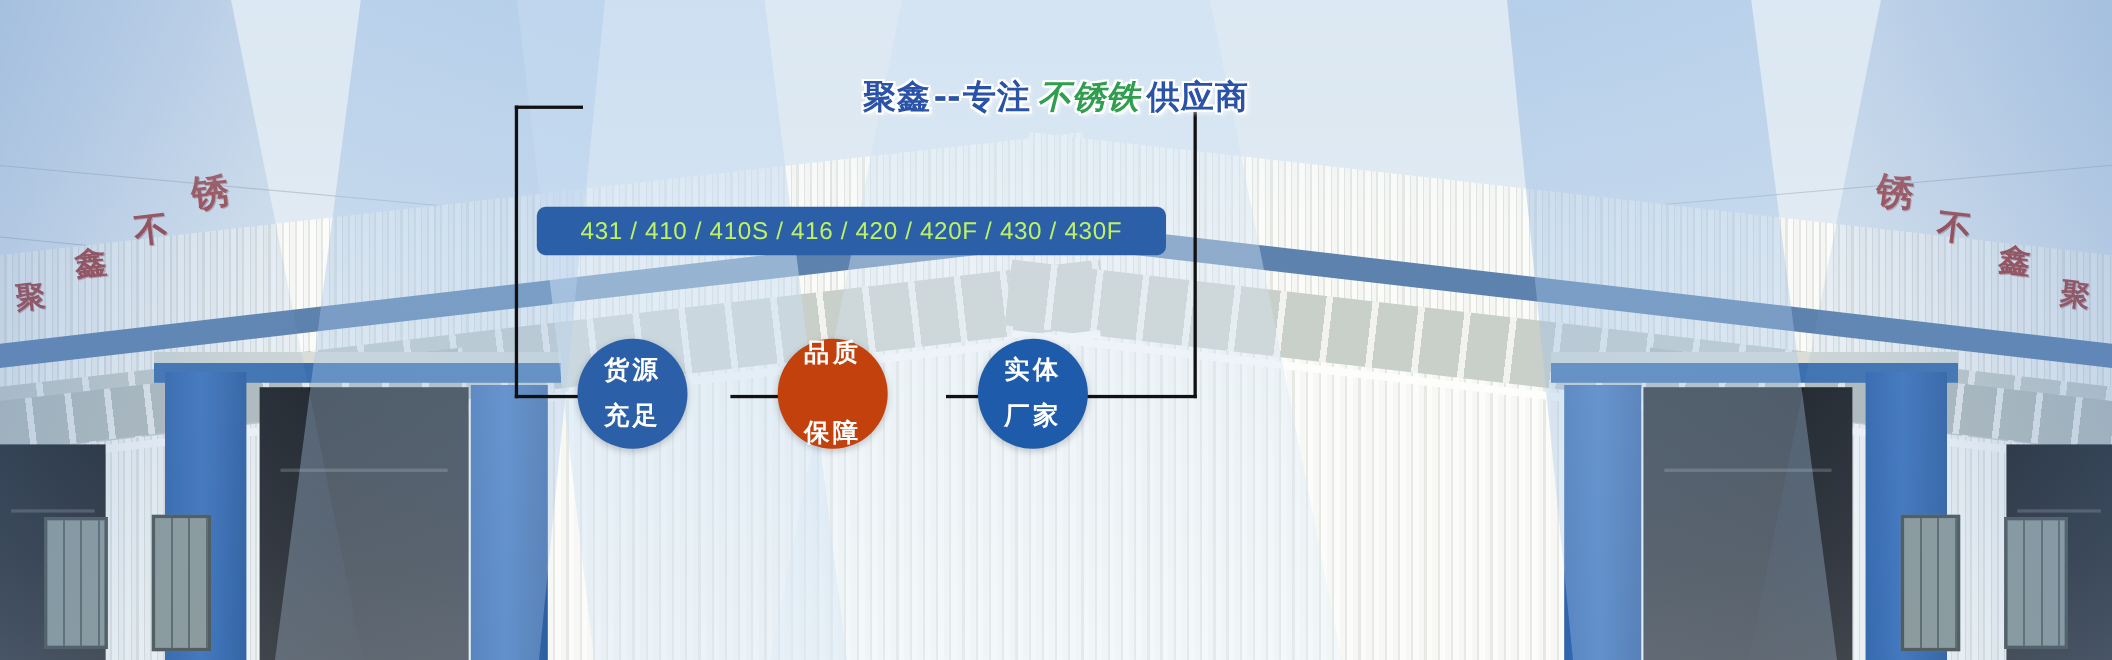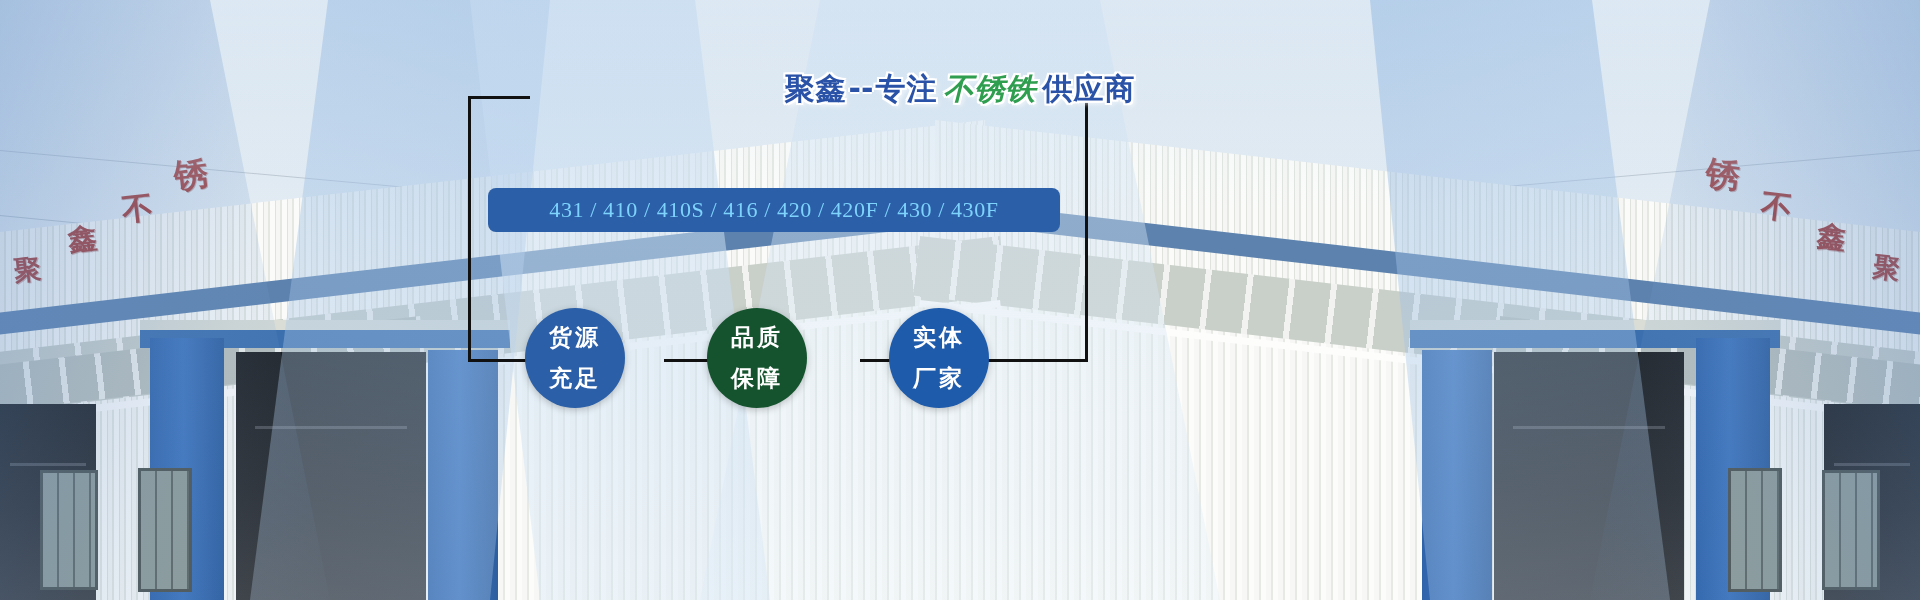--- a/index.html
+++ b/index.html
@@ -174,22 +174,22 @@
   .hl-green{color:#2f9e4f;font-style:italic;padding:0 6px;
     font-family:"DejaVu Serif","Liberation Serif",serif;
     text-shadow:
       2px 0 0 #fff,-2px 0 0 #fff,0 2px 0 #fff,0 -2px 0 #fff,
       2px 2px 0 #fff,-2px 2px 0 #fff,2px -2px 0 #fff,-2px -2px 0 #fff,
       3px 3px 5px rgba(255,255,255,.9);}
 
   
   .pill{
     position:absolute;display:flex;align-items:center;justify-content:center;
-    color:#7dd3fc;white-space:nowrap;border-radius:9px;
-    font-family:Liberation Serif, serif;
+    color:#bef264;white-space:nowrap;border-radius:9px;
+    font-family:Liberation Sans, sans-serif;
   }
   .pill-blue{
     left:488px;top:188px;width:572px;height:44px;background:#2b5fa8;
     font-size:22px;letter-spacing:.6px;border-radius:8px;
   }
   .pill-black{
     left:434px;top:246px;width:680px;height:44px;background:#0a0a0a;
     font-size:22px;letter-spacing:.6px;border-radius:10px;
   }
 
@@ -198,21 +198,21 @@
   .badge{
     position:absolute;width:100px;height:100px;border-radius:50%;
     display:flex;flex-direction:column;align-items:center;justify-content:center;
     color:#fff;font-weight:700;font-size:23px;line-height:1.16;letter-spacing:3px;
     box-shadow:0 2px 7px rgba(0,0,0,.22);
     font-family:"DejaVu Sans","Liberation Sans",sans-serif;
     gap:14px;
   }
   .badge .ln{display:block;}
   .badge-1{left:0;background:#2b5fa8;}
-  .badge-2{left:182px;background:#14532d;}
+  .badge-2{left:182px;background:#c2410c;justify-content:space-between;}
   .badge-3{left:364px;background:#1f5bab;}
 </style>
 </head>
 <body>
 
 <div class="stage">
 
   <div class="photo">
     <div class="sky"></div>
 

